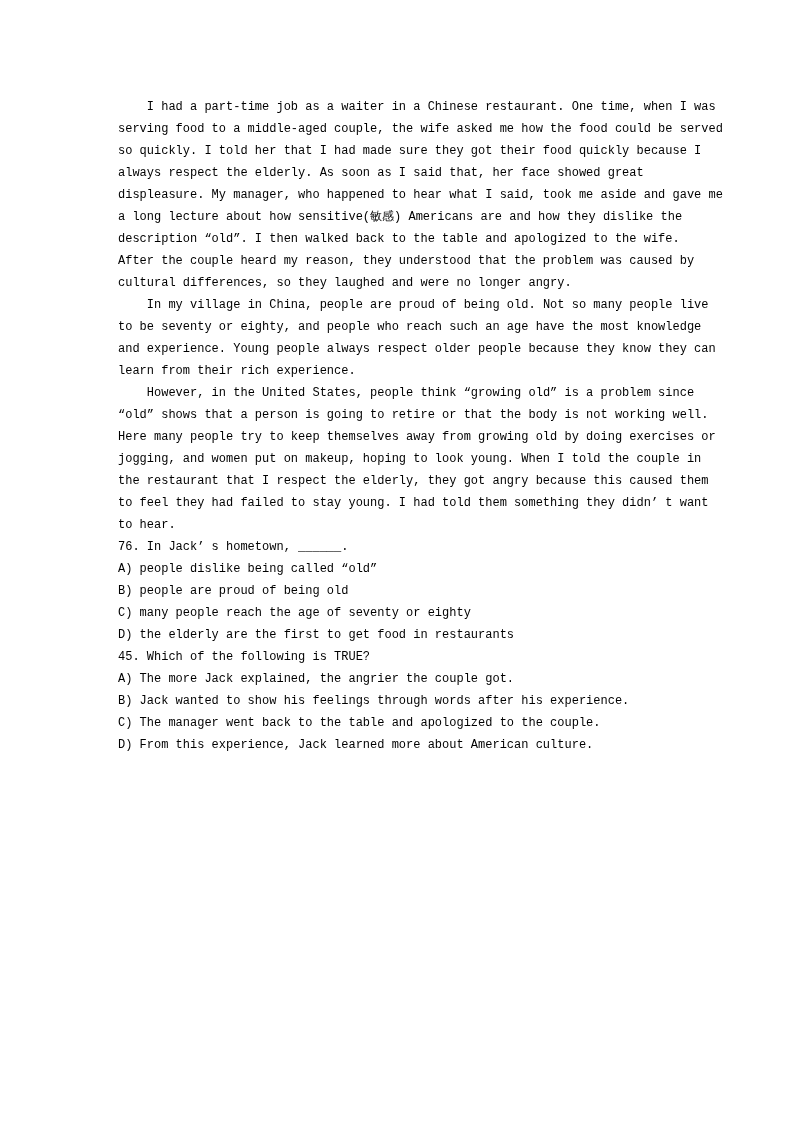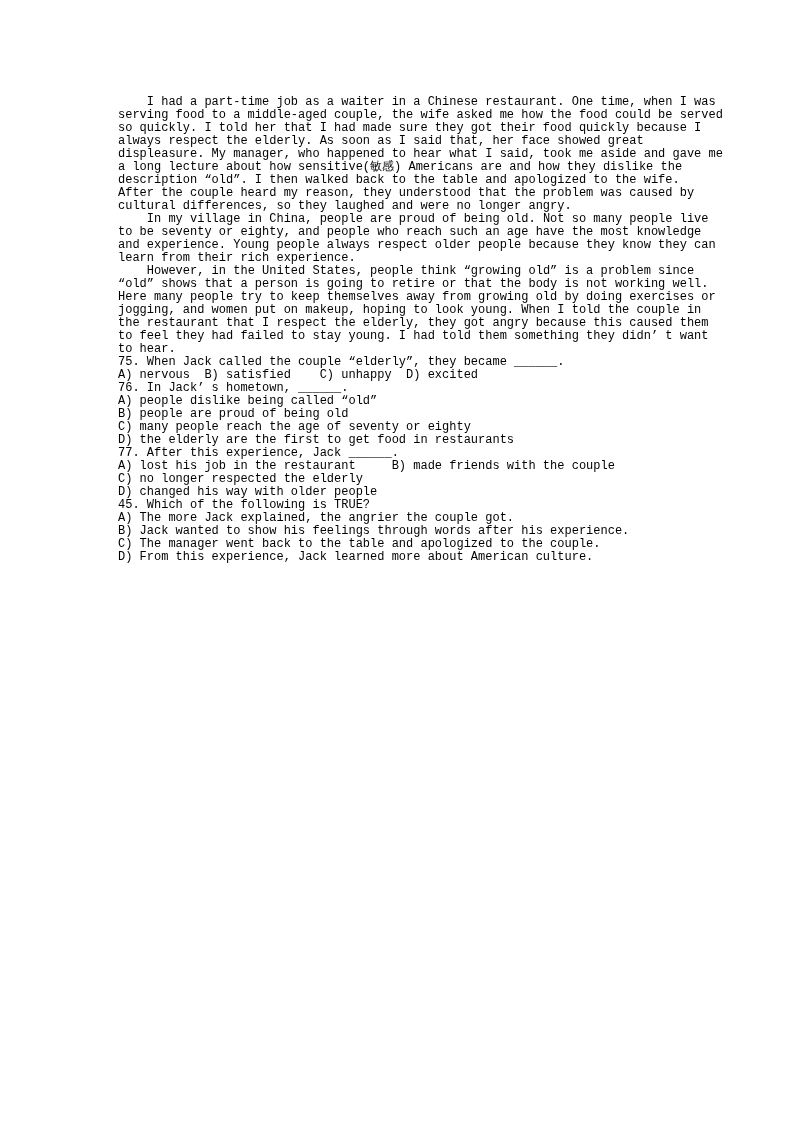--- a/index.html
+++ b/index.html
@@ -14,21 +14,21 @@
     overflow: hidden;
   }
   .doc {
     position: absolute;
     left: 118px;
     top: 96px;
     width: 624px;
     color: #000000;
     font-family: "Liberation Mono", "DejaVu Sans Mono", monospace;
     font-size: 12px;
-    line-height: 13px;
+    line-height: 22px;
     letter-spacing: 0;
   }
   .doc p {
     margin: 0;
     padding: 0;
     white-space: pre-wrap;
   }
 </style>
 </head>
 <body>
@@ -47,29 +47,23 @@
 to be seventy or eighty, and people who reach such an age have the most knowledge
 and experience. Young people always respect older people because they know they can
 learn from their rich experience.</p>
   <p>    However, in the United States, people think “growing old” is a problem since
 “old” shows that a person is going to retire or that the body is not working well.
 Here many people try to keep themselves away from growing old by doing exercises or
 jogging, and women put on makeup, hoping to look young. When I told the couple in
 the restaurant that I respect the elderly, they got angry because this caused them
 to feel they had failed to stay young. I had told them something they didn’ t want
 to hear.</p>
-  <p>75. When Jack called the couple “elderly”, they became ______.
-A) nervous  B) satisfied    C) unhappy  D) excited</p>
   <p>76. In Jack’ s hometown, ______.
 A) people dislike being called “old”
 B) people are proud of being old
 C) many people reach the age of seventy or eighty
 D) the elderly are the first to get food in restaurants</p>
-  <p>77. After this experience, Jack ______.
-A) lost his job in the restaurant     B) made friends with the couple
-C) no longer respected the elderly
-D) changed his way with older people</p>
   <p>45. Which of the following is TRUE?
 A) The more Jack explained, the angrier the couple got.
 B) Jack wanted to show his feelings through words after his experience.
 C) The manager went back to the table and apologized to the couple.
 D) From this experience, Jack learned more about American culture.</p>
 </div>
 
 </body></html>

